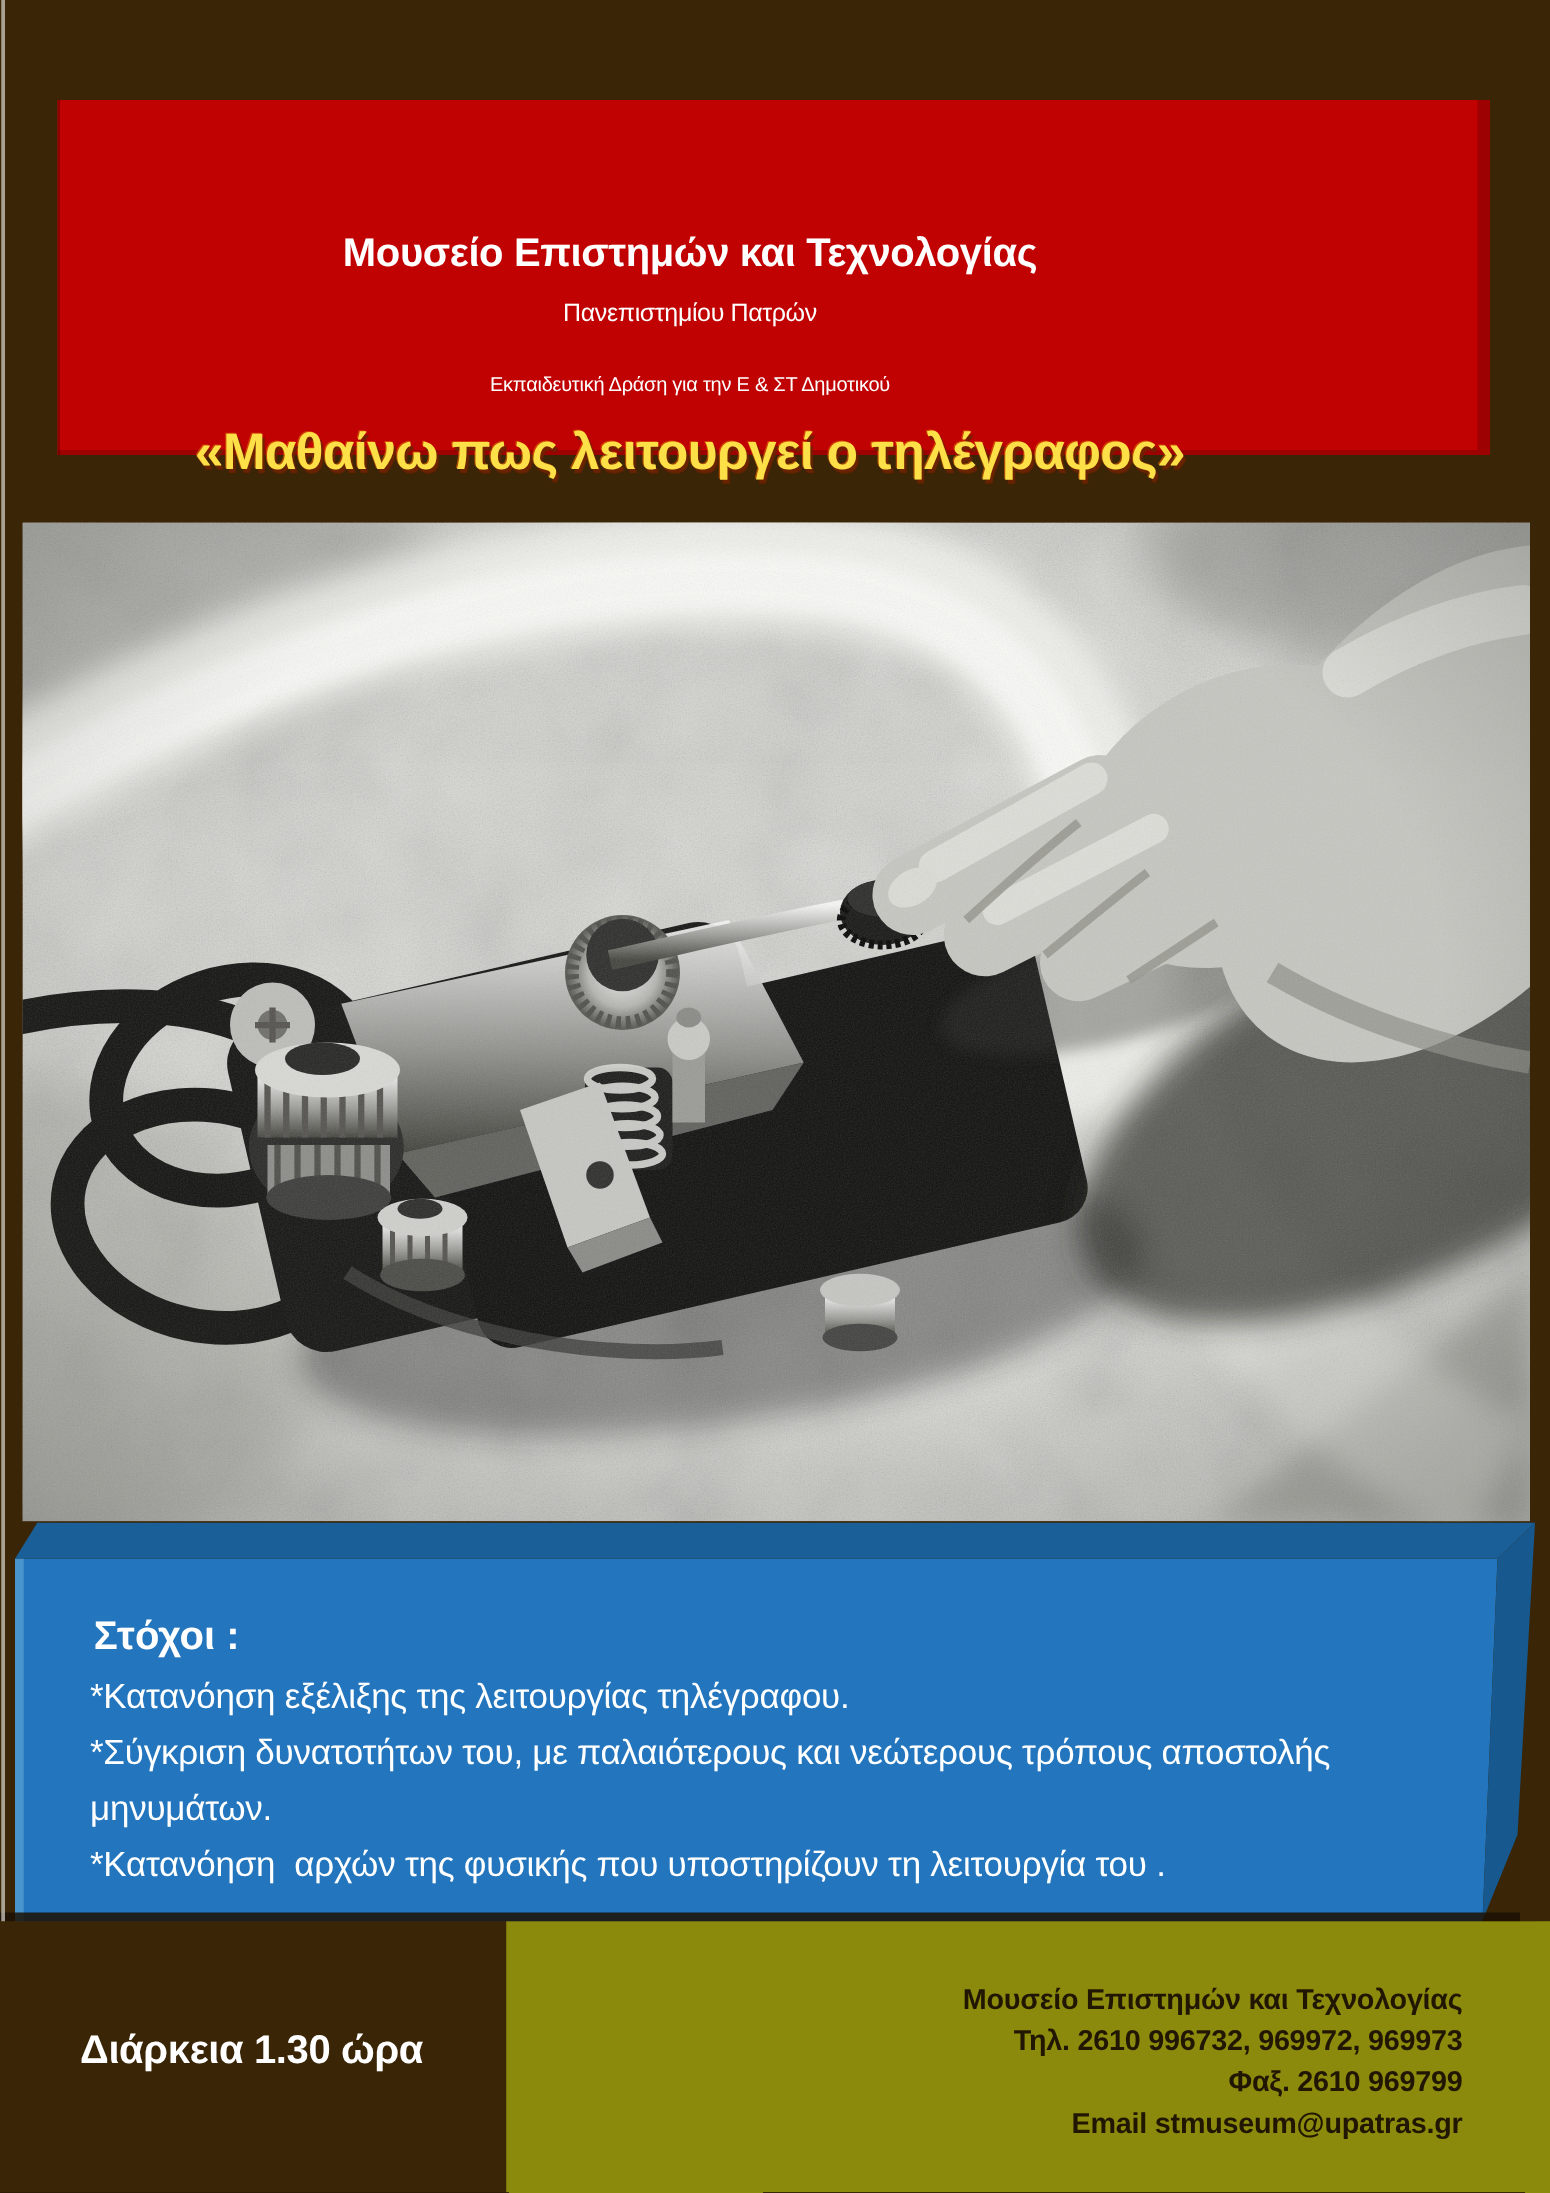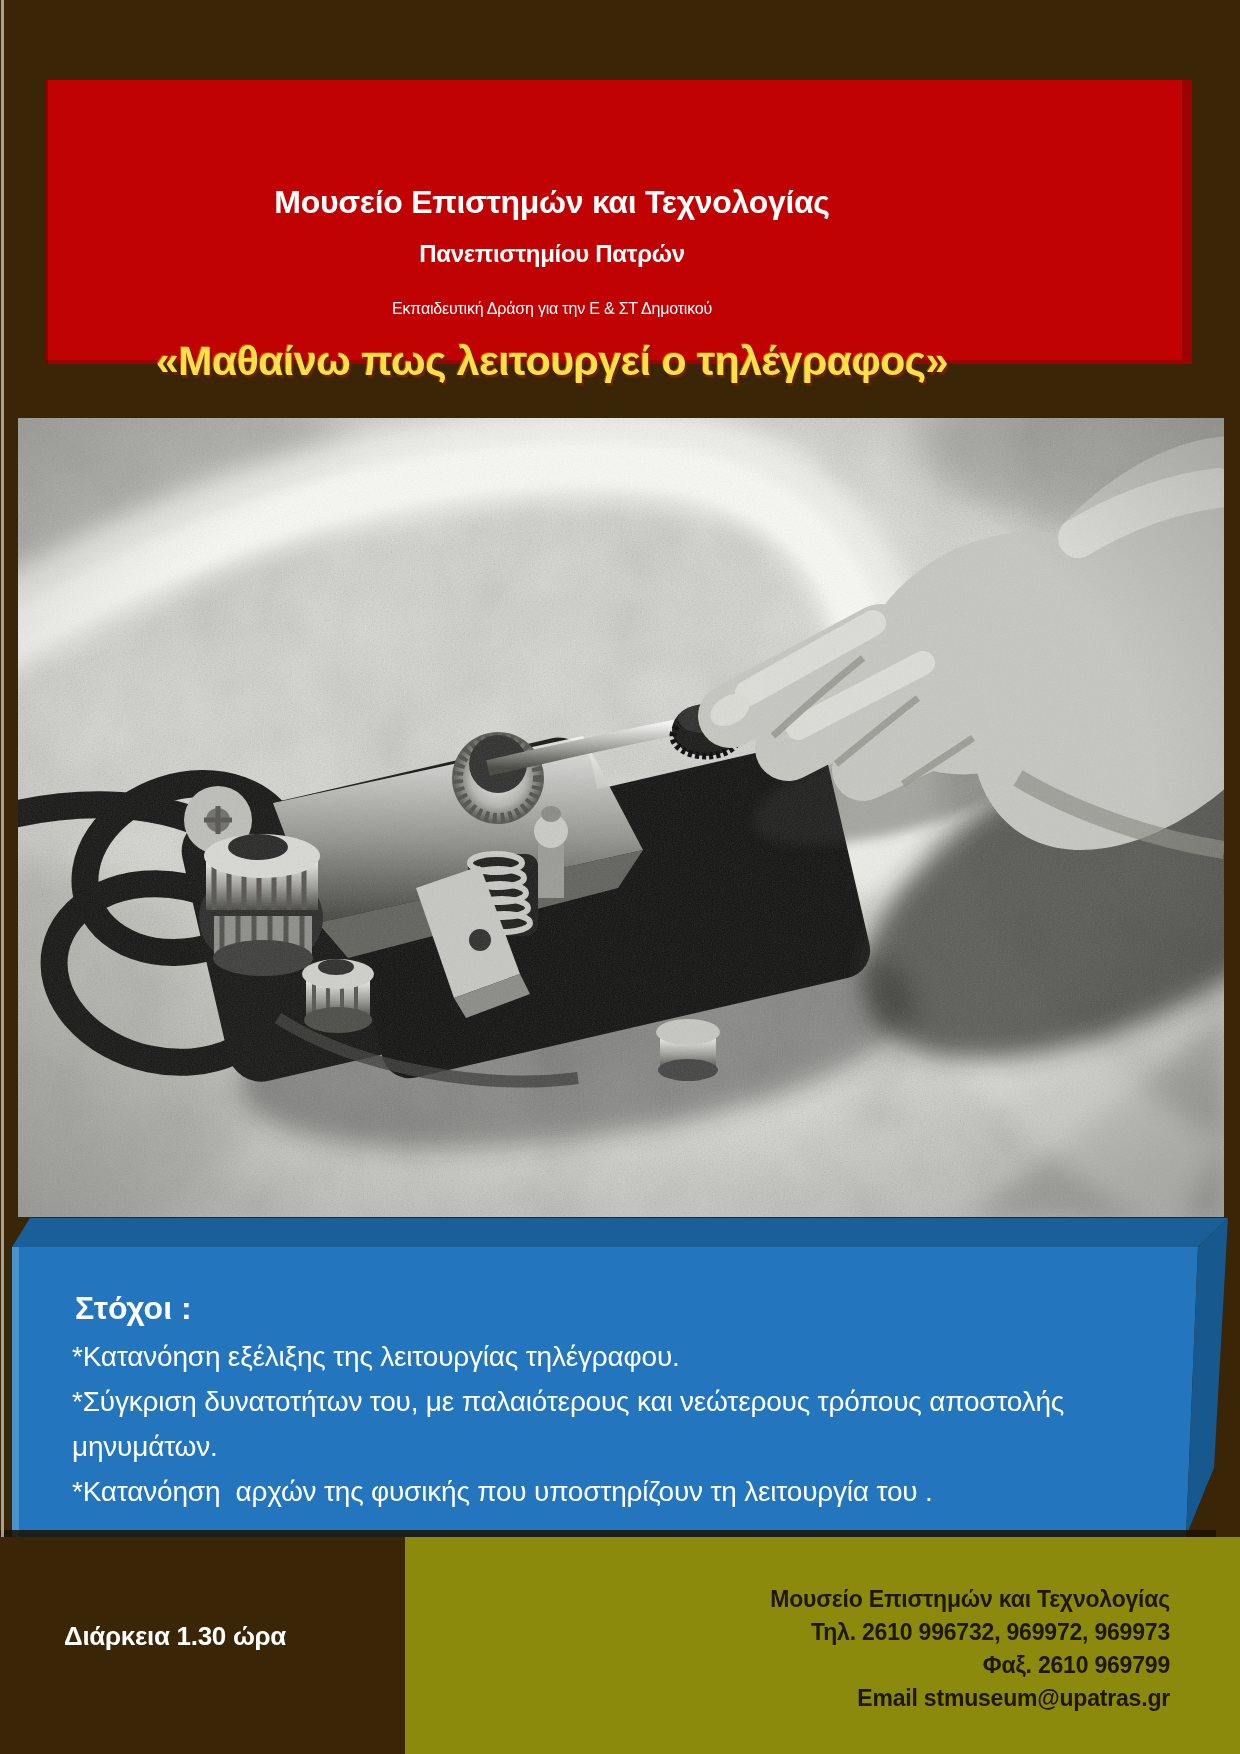--- a/index.html
+++ b/index.html
@@ -8,39 +8,39 @@
     background:#3A2506;
     font-family:"Liberation Sans","DejaVu Sans",sans-serif;
   }
   .edge-line{position:absolute;left:1px;top:0;width:3px;height:1537px;background:#d8d6cf;opacity:.7;z-index:40;}
 
   
   .header-box{position:absolute;left:46px;top:80px;width:1146px;height:284px;background:#C10202;
     box-shadow:inset -10px -4px 0 rgba(70,0,0,.28), inset 2px 0 0 rgba(0,0,0,.25);}
   .header-inner{position:absolute;left:0;top:0;width:1012px;height:100%;text-align:center;color:#ffffff;}
   .h-l1{position:absolute;top:104px;width:100%;font-size:32px;font-weight:bold;letter-spacing:-0.3px;}
-  .h-l2{position:absolute;top:160px;width:100%;font-size:24px;font-weight:bold;letter-spacing:-0.3px;text-align:center;}
+  .h-l2{position:absolute;top:160px;width:100%;font-size:20px;font-weight:normal;letter-spacing:-0.3px;text-align:center;}
   .h-sub{position:absolute;top:220px;width:100%;font-size:16px;font-weight:normal;letter-spacing:-0.2px;}
   .h-act{position:absolute;top:258px;width:100%;font-size:41px;font-weight:bold;color:#fde047;
     letter-spacing:-0.5px;
     text-shadow:2px 3px 1px rgba(110,35,0,.95), -1px -1px 0 rgba(216,95,0,.7);}
 
   
   .photo{position:absolute;left:18px;top:418px;width:1206px;height:799px;}
   .photo svg{display:block;width:100%;height:100%;}
 
   
   .goals-svg{position:absolute;left:0;top:1218px;width:1240px;height:319px;z-index:2;}
   .goals-text{position:absolute;left:72px;top:1283px;width:1080px;color:#ffffff;z-index:5;}
   .goals-heading{font-size:32px;font-weight:bold;line-height:45px;margin:3px;}
   .goal-item{font-size:28px;font-weight:normal;line-height:45px;margin:0;white-space:pre-wrap;letter-spacing:-0.2px;}
 
   
   .footer-left{position:absolute;left:0;top:1537px;width:405px;height:217px;background:#3A2506;}
-  .duration{position:absolute;left:64px;top:84px;font-size:26px;font-weight:bold;color:#ffffff;letter-spacing:-0.3px;}
+  .duration{position:absolute;left:64px;top:84px;font-size:32px;font-weight:bold;color:#ffffff;letter-spacing:-0.3px;}
   .footer-right{position:absolute;left:405px;top:1537px;width:835px;height:217px;background:#8B8A0D;}
   .contact{position:absolute;top:46px;right:70px;text-align:right;color:#211602;font-weight:bold;
     font-size:23px;line-height:33px;letter-spacing:-0.2px;}
 </style>
 </head>
 <body>
 
 <div class="page">
   <div class="edge-line"></div>
 

